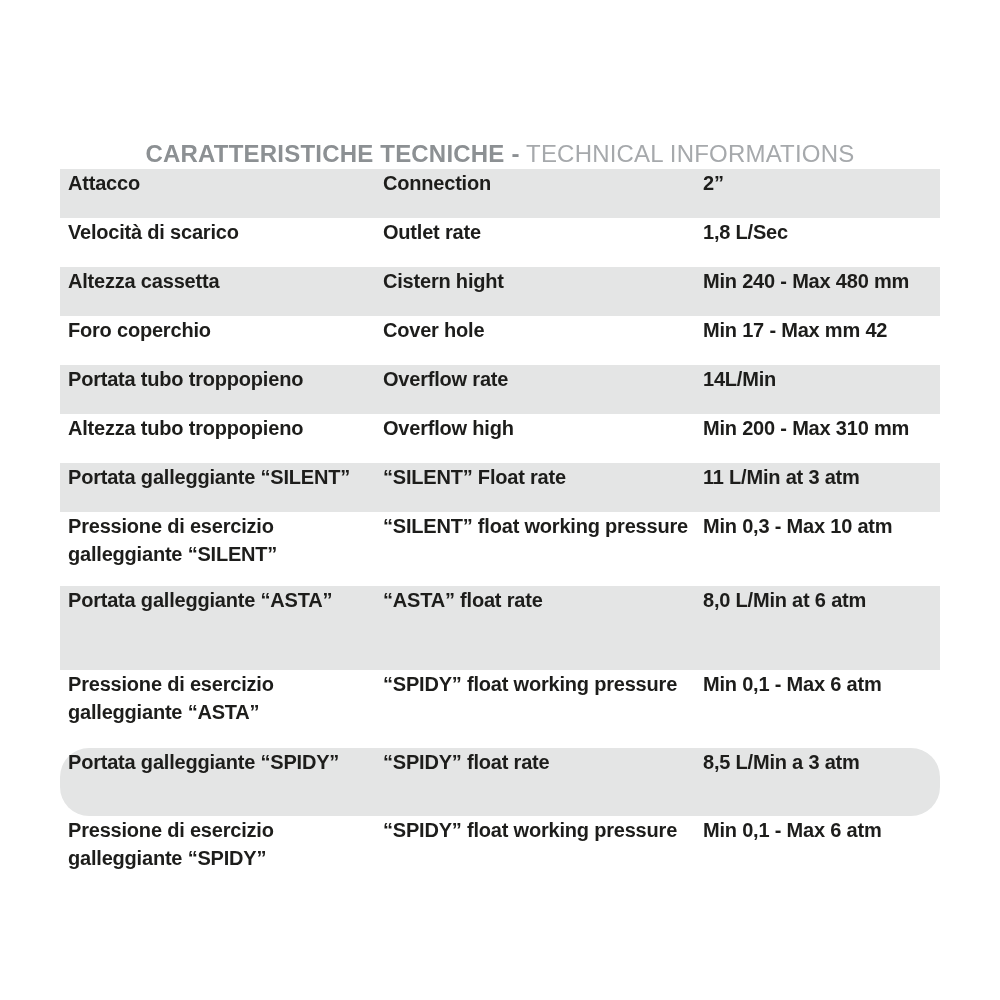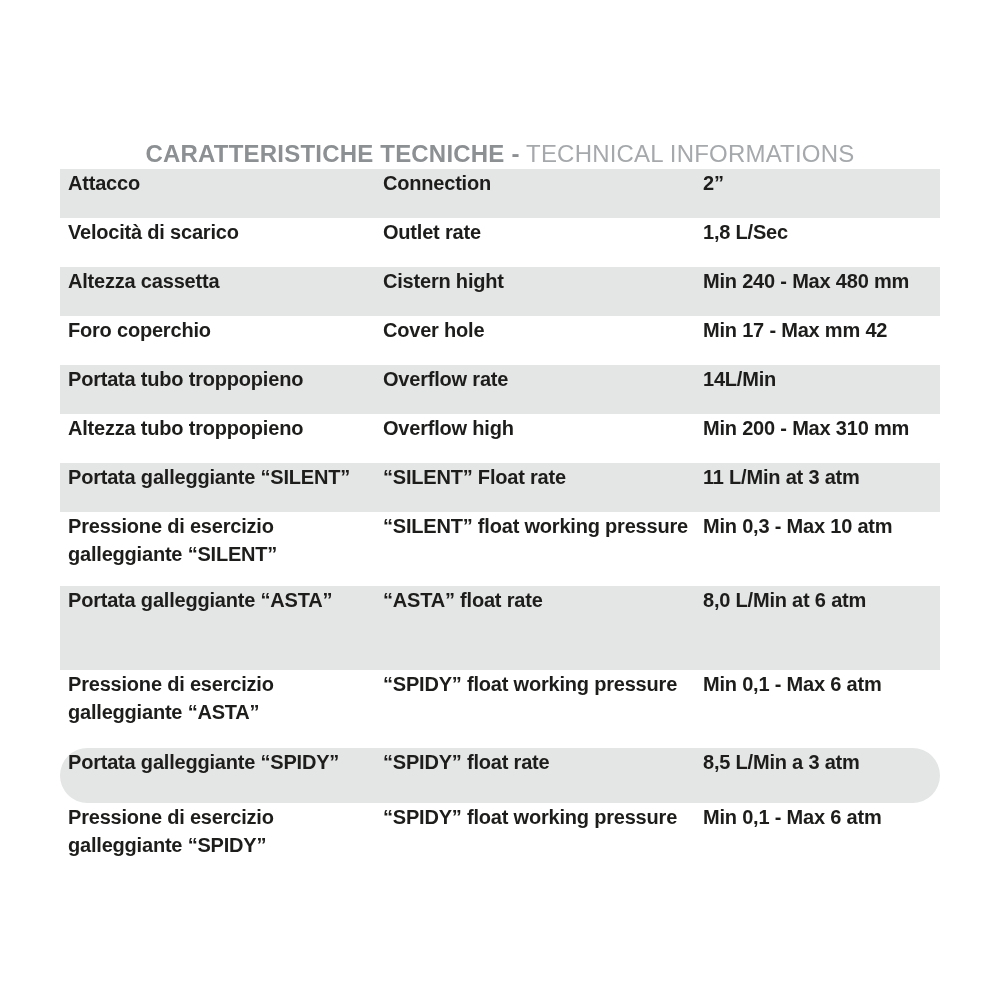--- a/index.html
+++ b/index.html
@@ -41,21 +41,21 @@
   .rows { width: 880px; }
   .row {
     display: flex;
     align-items: flex-start;
   }
   .rows .row:nth-child(odd) { background: #e4e5e5; }
   .rows .row:nth-child(-n+7) { height: 49px; }
   .rows .row:nth-child(8)  { height: 74px; }
   .rows .row:nth-child(9)  { height: 84px; }
   .rows .row:nth-child(10) { height: 78px; }
-  .rows .row:nth-child(11) { height: 55px; border-radius: 29px; }
+  .rows .row:nth-child(11) { height: 68px; border-radius: 29px; }
   .rows .row:nth-child(12) { height: 76px; }
   .cell {
     font-size: 20px;
     line-height: 28px;
     color: #1d1d1b;
     letter-spacing: -0.2px;
   }
   .col-it {
     box-sizing: border-box;
     width: 323px;

